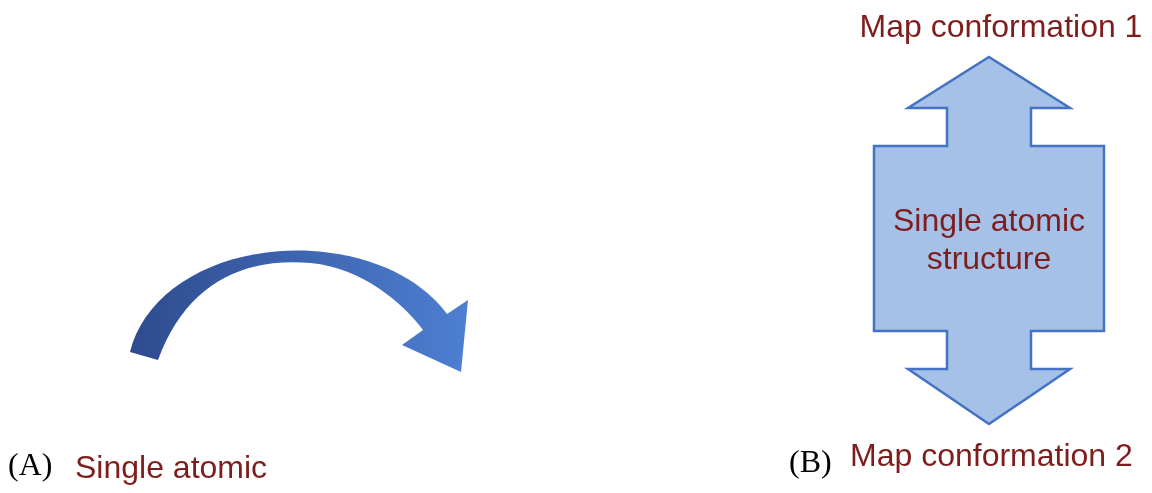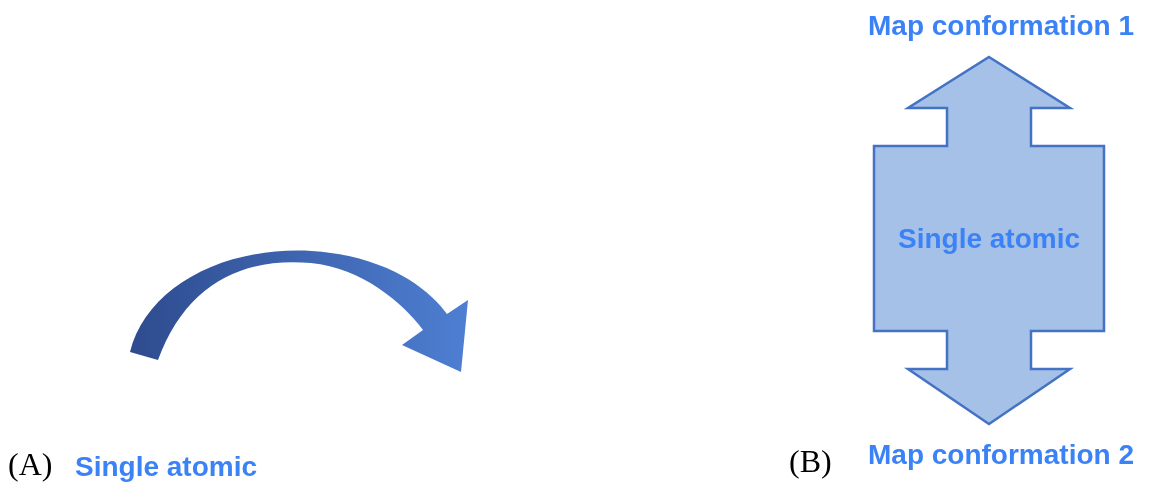--- a/index.html
+++ b/index.html
@@ -7,25 +7,24 @@
   body { font-family: "Liberation Sans", sans-serif; }
   .canvas {
     position: relative;
     width: 1152px;
     height: 493px;
     background: #ffffff;
     overflow: hidden;
   }
   .abs { position: absolute; }
   .diagram-text {
-    color: #3b82f6;
-    font-size: 28px;
+    color: #7f1d1d;
+    font-size: 32px;
     line-height: 38px;
     white-space: pre;
-    font-weight: bold;
   }
   .panel-label {
     font-family: "Liberation Serif", serif;
     color: #000000;
     font-size: 32px;
     line-height: 36px;
   }
   .center-text {
     display: flex;
     flex-direction: column;
@@ -66,21 +65,22 @@
 
 
   <div class="abs panel-label" style="left:8px; top:446px;">(A)</div>
 
   <svg class="abs" style="left:0; top:0;" width="1152" height="493" viewBox="0 0 1152 493">
     <polygon points="989,57 1070,108 1031,108 1031,146 1104,146 1104,331 1031,331 1031,369 1070,369 989,424 908,369 947,369 947,331 874,331 874,146 947,146 947,108 908,108" stroke-width="2.5" stroke-linejoin="miter" fill="#a6c1e7" stroke="#4472c4"></polygon>
   </svg>
 
   <div class="abs diagram-text center-text" style="left:874px; top:146px; width:230px; height:185px;">
     <div>Single atomic</div>
+    <div>structure</div>
   </div>
 
   <div class="abs diagram-text" style="left:850px; top:7px; width:302px; text-align:center;">Map conformation 1</div>
 
-  <div class="abs diagram-text" style="left:850px; top:436px; width:302px; text-align:center;">Map conformation 2</div>
+  <div class="abs diagram-text" style="left:850px; top:436px; width:302px; text-align:left;">Map conformation 2</div>
 
   <div class="abs panel-label" style="left:789px; top:443px;">(B)</div>
 
 </div>
 
 </body></html>

